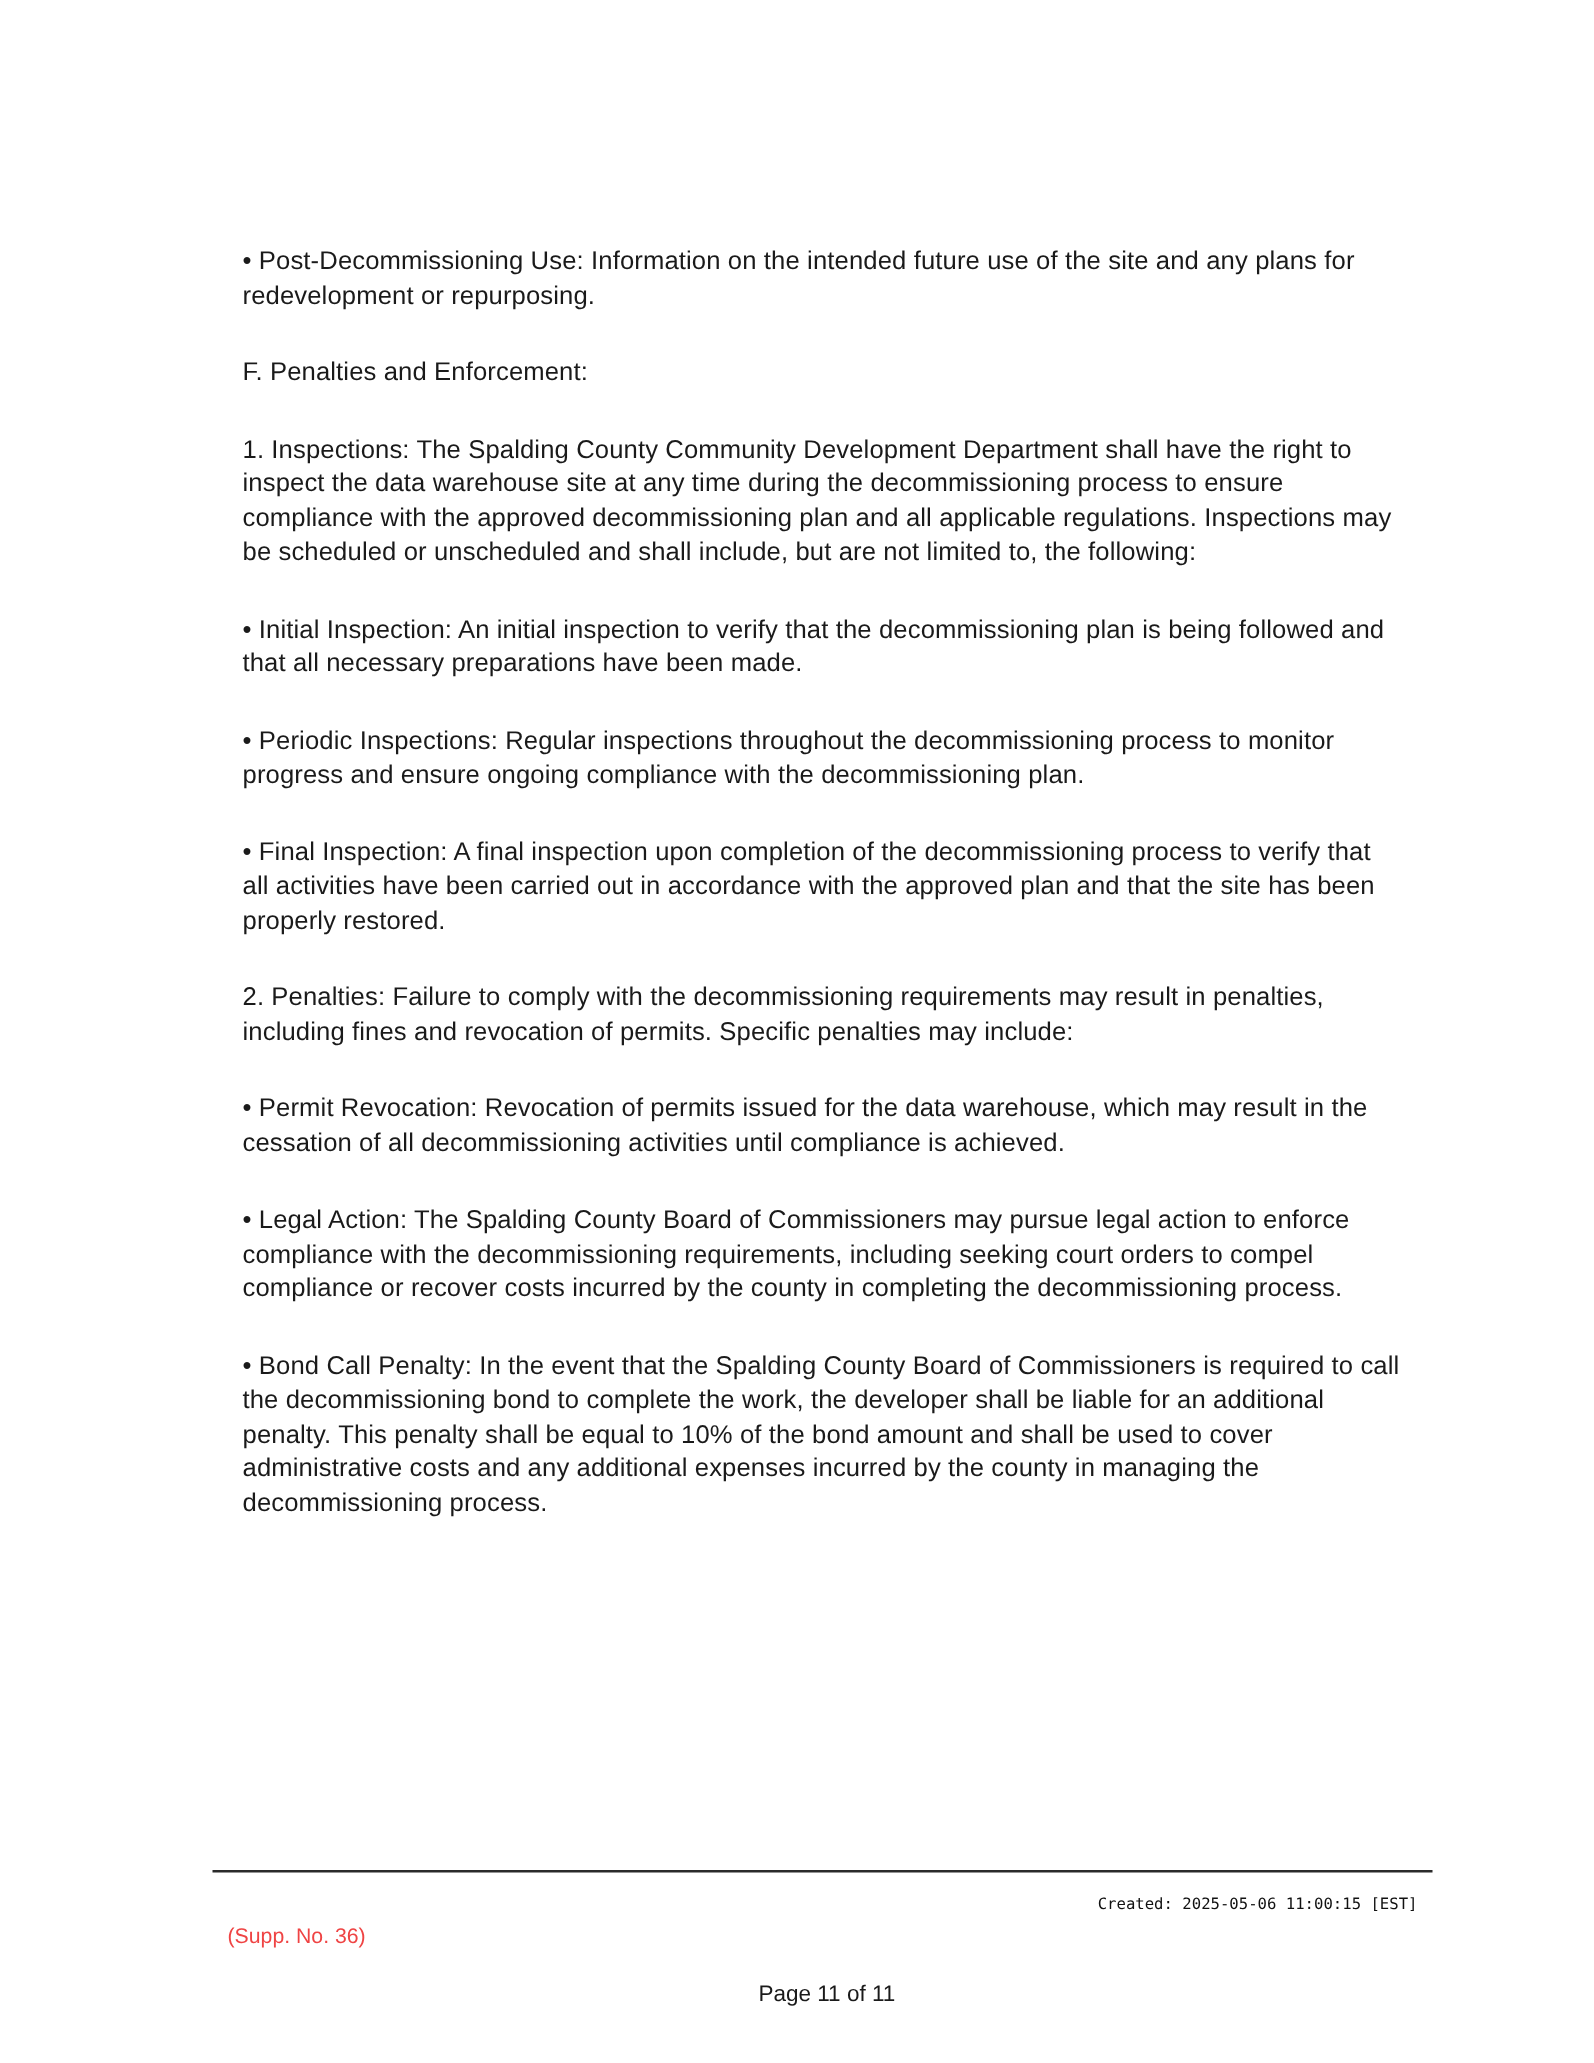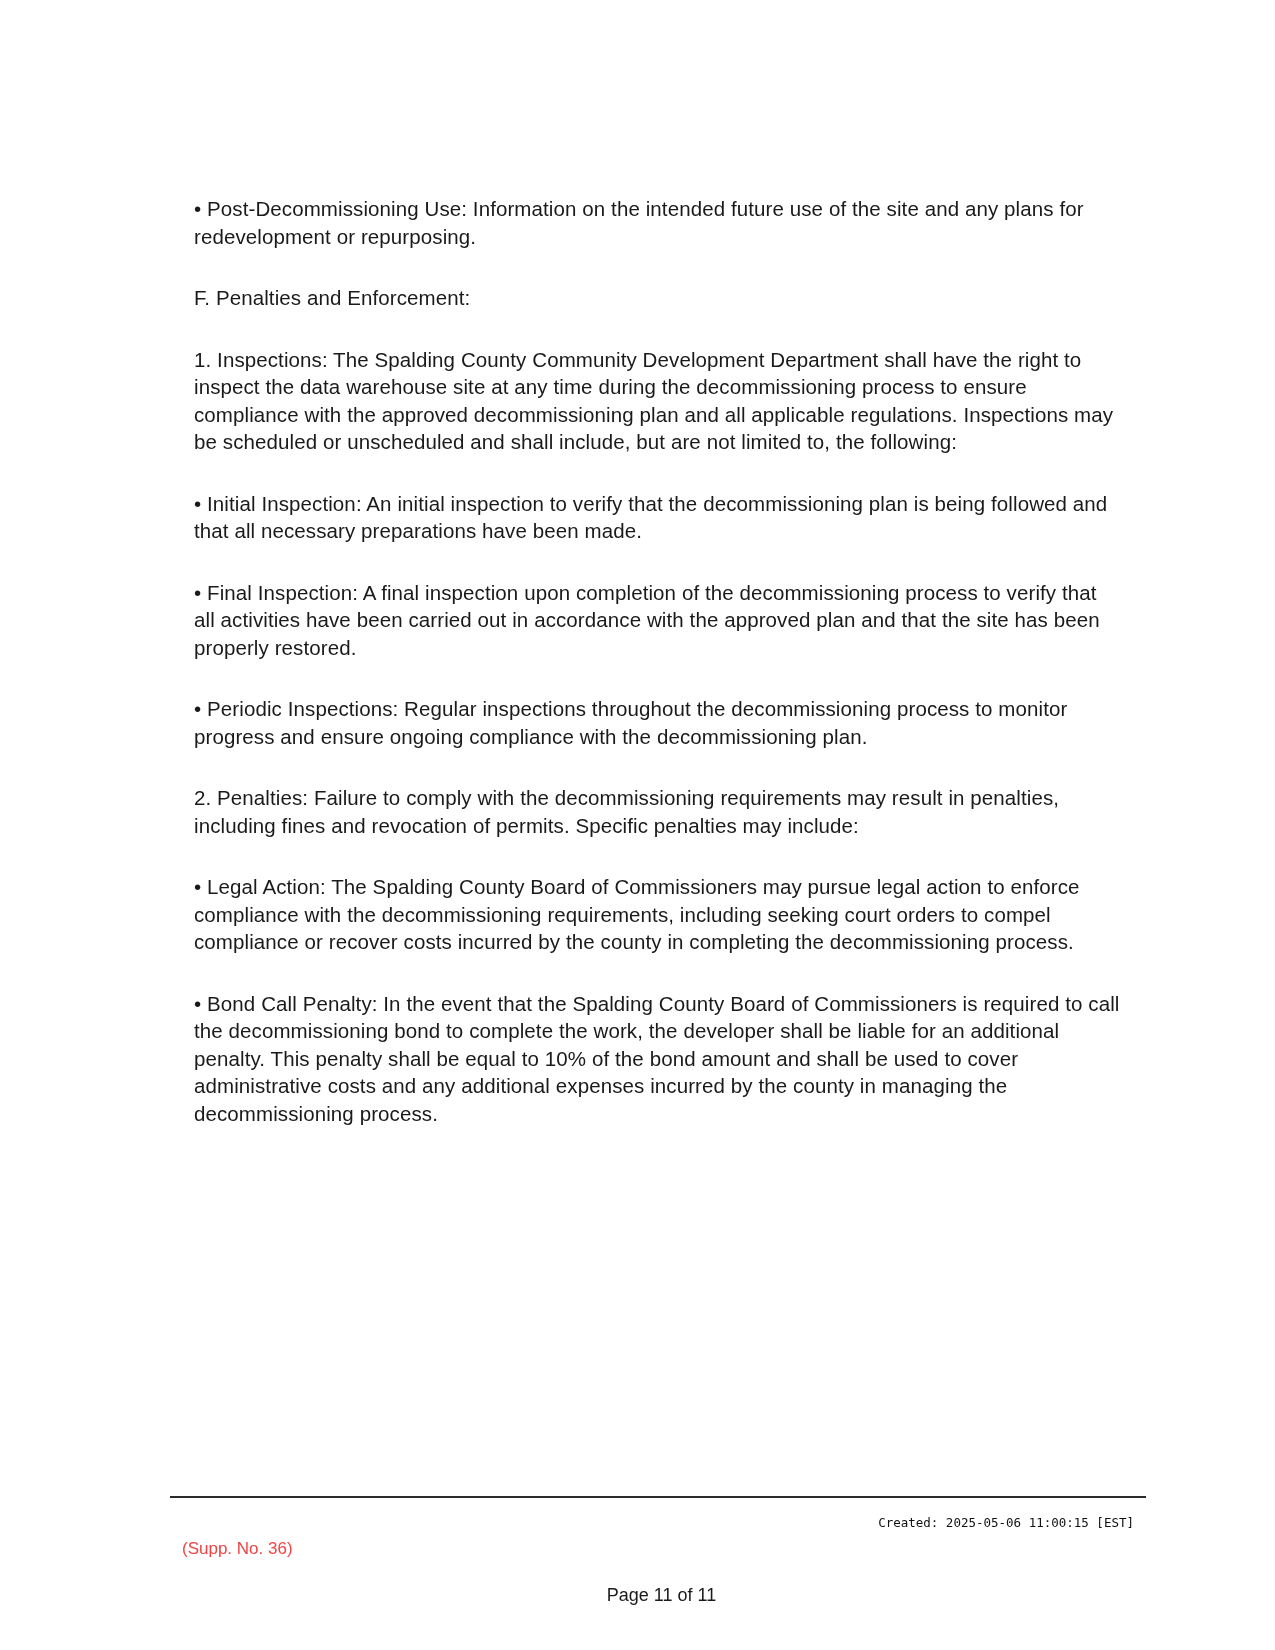--- a/index.html
+++ b/index.html
@@ -63,23 +63,24 @@
 </head>
 <body>
 
 <div class="page">
 
   <main class="content">
     <p>• Post-Decommissioning Use: Information on the intended future use of the site and any plans for redevelopment or repurposing.</p>
     <p>F. Penalties and Enforcement:</p>
     <p>1. Inspections: The Spalding County Community Development Department shall have the right to inspect the data warehouse site at any time during the decommissioning process to ensure compliance with the approved decommissioning plan and all applicable regulations. Inspections may be scheduled or unscheduled and shall include, but are not limited to, the following:</p>
     <p>• Initial Inspection: An initial inspection to verify that the decommissioning plan is being followed and that all necessary preparations have been made.</p>
+    <p>• Periodic Inspections: Regular inspections throughout the decommissioning process to monitor progress and ensure ongoing compliance with the decommissioning plan.</p>
     <p>• Final Inspection: A final inspection upon completion of the decommissioning process to verify that all activities have been carried out in accordance with the approved plan and that the site has been properly restored.</p>
-    <p>• Periodic Inspections: Regular inspections throughout the decommissioning process to monitor progress and ensure ongoing compliance with the decommissioning plan.</p>
     <p>2. Penalties: Failure to comply with the decommissioning requirements may result in penalties, including fines and revocation of permits. Specific penalties may include:</p>
+    <p>• Permit Revocation: Revocation of permits issued for the data warehouse, which may result in the cessation of all decommissioning activities until compliance is achieved.</p>
     <p>• Legal Action: The Spalding County Board of Commissioners may pursue legal action to enforce compliance with the decommissioning requirements, including seeking court orders to compel compliance or recover costs incurred by the county in completing the decommissioning process.</p>
     <p>• Bond Call Penalty: In the event that the Spalding County Board of Commissioners is required to call the decommissioning bond to complete the work, the developer shall be liable for an additional penalty. This penalty shall be equal to 10% of the bond amount and shall be used to cover administrative costs and any additional expenses incurred by the county in managing the decommissioning process.</p>
   </main>
 
   <hr class="footer-rule">
 
   <div class="created-stamp">Created: 2025-05-06 11:00:15 [EST]</div>
 
   <div class="supp-note">(Supp. No. 36)</div>
 

